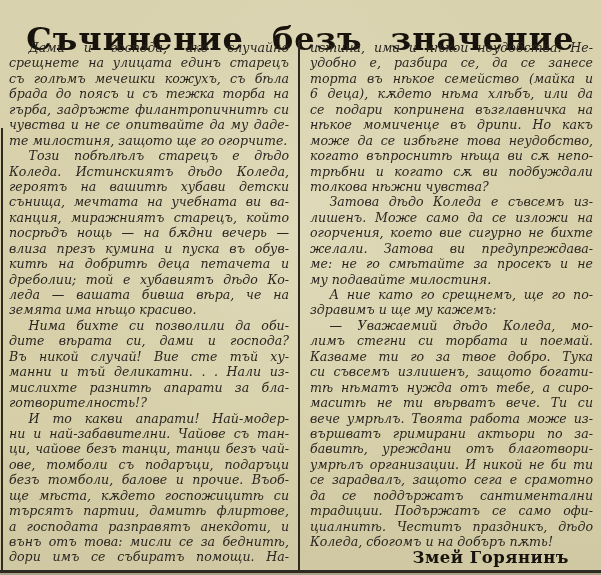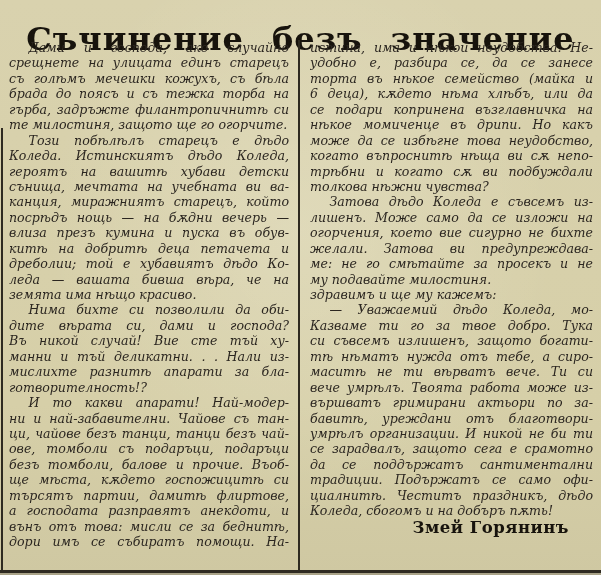--- a/index.html
+++ b/index.html
@@ -82,20 +82,21 @@
 
   <div class="rule-left"></div>
   <div class="rule-center"></div>
 
   <div class="col col-left">
       <div class="line indent">Дами и господа, ако случайно</div>
       <div class="line">срещнете на улицата единъ старецъ</div>
       <div class="line">съ голѣмъ мечешки кожухъ, съ бѣла</div>
       <div class="line">брада до поясъ и съ тежка торба на</div>
       <div class="line">гърба, задръжте филантропичнитѣ си</div>
+      <div class="line">чувства и не се опитвайте да му даде-</div>
       <div class="line end">те милостиня, защото ще го огорчите.</div>
       <div class="line indent">Този побѣлѣлъ старецъ е дѣдо</div>
       <div class="line">Коледа. Истинскиятъ дѣдо Коледа,</div>
       <div class="line">героятъ на вашитѣ хубави детски</div>
       <div class="line">сънища, мечтата на учебната ви ва-</div>
       <div class="line">канция, миражниятъ старецъ, който</div>
       <div class="line">посрѣдъ нощь — на бѫдни вечерь —</div>
       <div class="line">влиза презъ кумина и пуска въ обув-</div>
       <div class="line">китѣ на добритѣ деца петачета и</div>
       <div class="line">дреболии; той е хубавиятъ дѣдо Ко-</div>
@@ -129,22 +130,24 @@
       <div class="line">може да се избѣгне това неудобство,</div>
       <div class="line">когато въпроснитѣ нѣща ви сѫ непо-</div>
       <div class="line">трѣбни и когато сѫ ви подбуждали</div>
       <div class="line end">толкова нѣжни чувства?</div>
       <div class="line indent">Затова дѣдо Коледа е съвсемъ из-</div>
       <div class="line">лишенъ. Може само да се изложи на</div>
       <div class="line">огорчения, което вие сигурно не бихте</div>
       <div class="line">желали. Затова ви предупреждава-</div>
       <div class="line">ме: не го смѣтайте за просекъ и не</div>
       <div class="line end">му подавайте милостиня.</div>
+      <div class="line indent">А ние като го срещнемъ, ще го по-</div>
       <div class="line end">здравимъ и ще му кажемъ:</div>
       <div class="line indent">— Уважаемий дѣдо Коледа, мо-</div>
+      <div class="line">лимъ стегни си торбата и поемай.</div>
       <div class="line">Казваме ти го за твое добро. Тука</div>
       <div class="line">си съвсемъ излишенъ, защото богати-</div>
       <div class="line">тѣ нѣматъ нужда отъ тебе, а сиро-</div>
       <div class="line">маситѣ не ти вѣрватъ вече. Ти си</div>
       <div class="line">вече умрѣлъ. Твоята работа може из-</div>
       <div class="line">вършватъ гримирани актьори по за-</div>
       <div class="line">бавитѣ, уреждани отъ благотвори-</div>
       <div class="line">умрѣлъ организации. И никой не би ти</div>
       <div class="line">се зарадвалъ, защото сега е срамотно</div>
       <div class="line">да се поддържатъ сантиментални</div>

